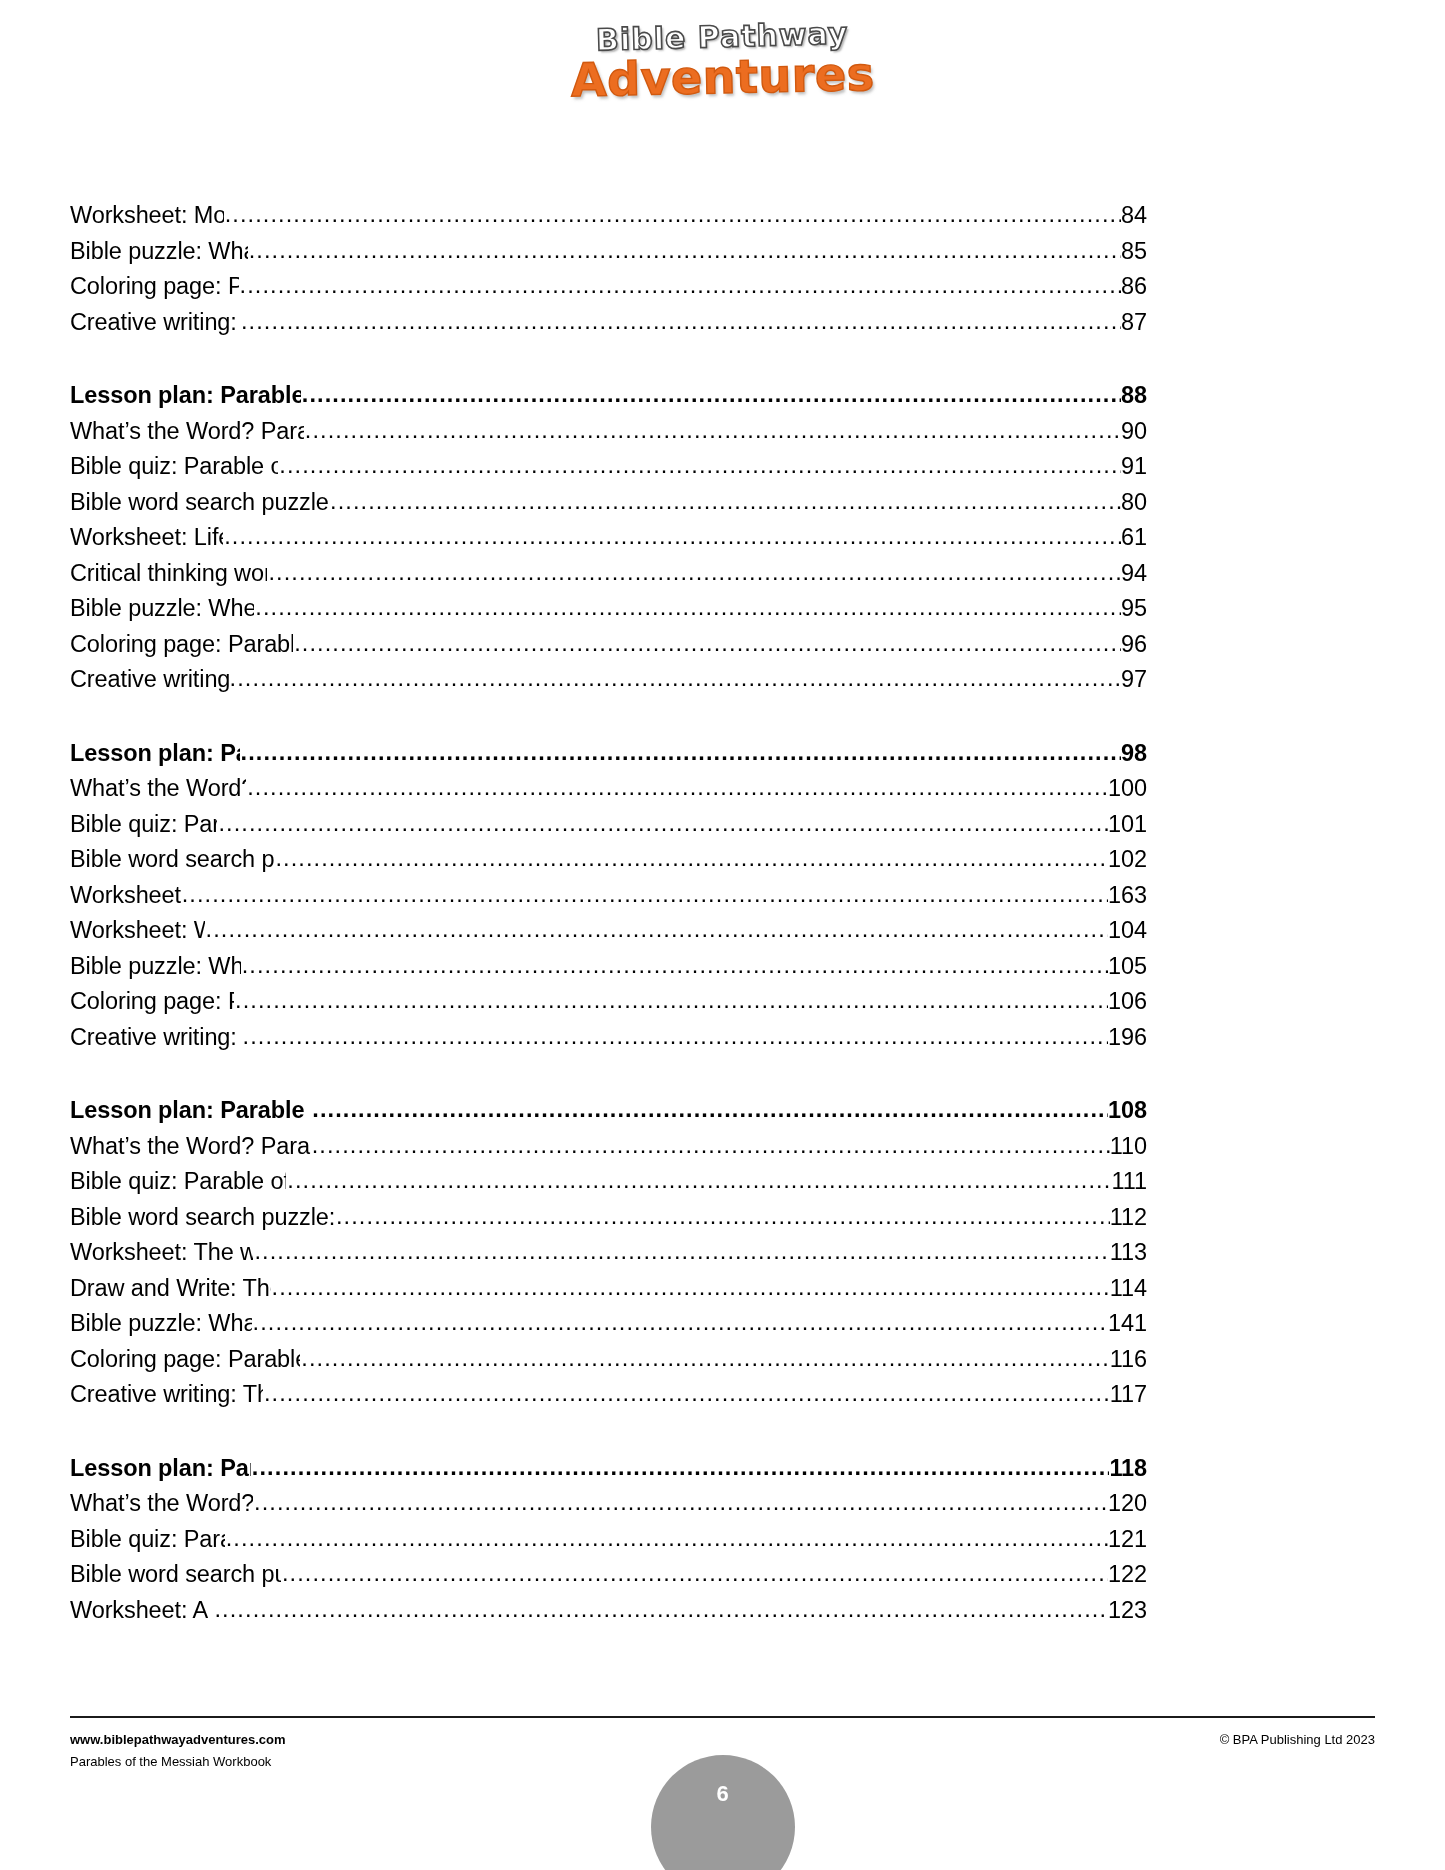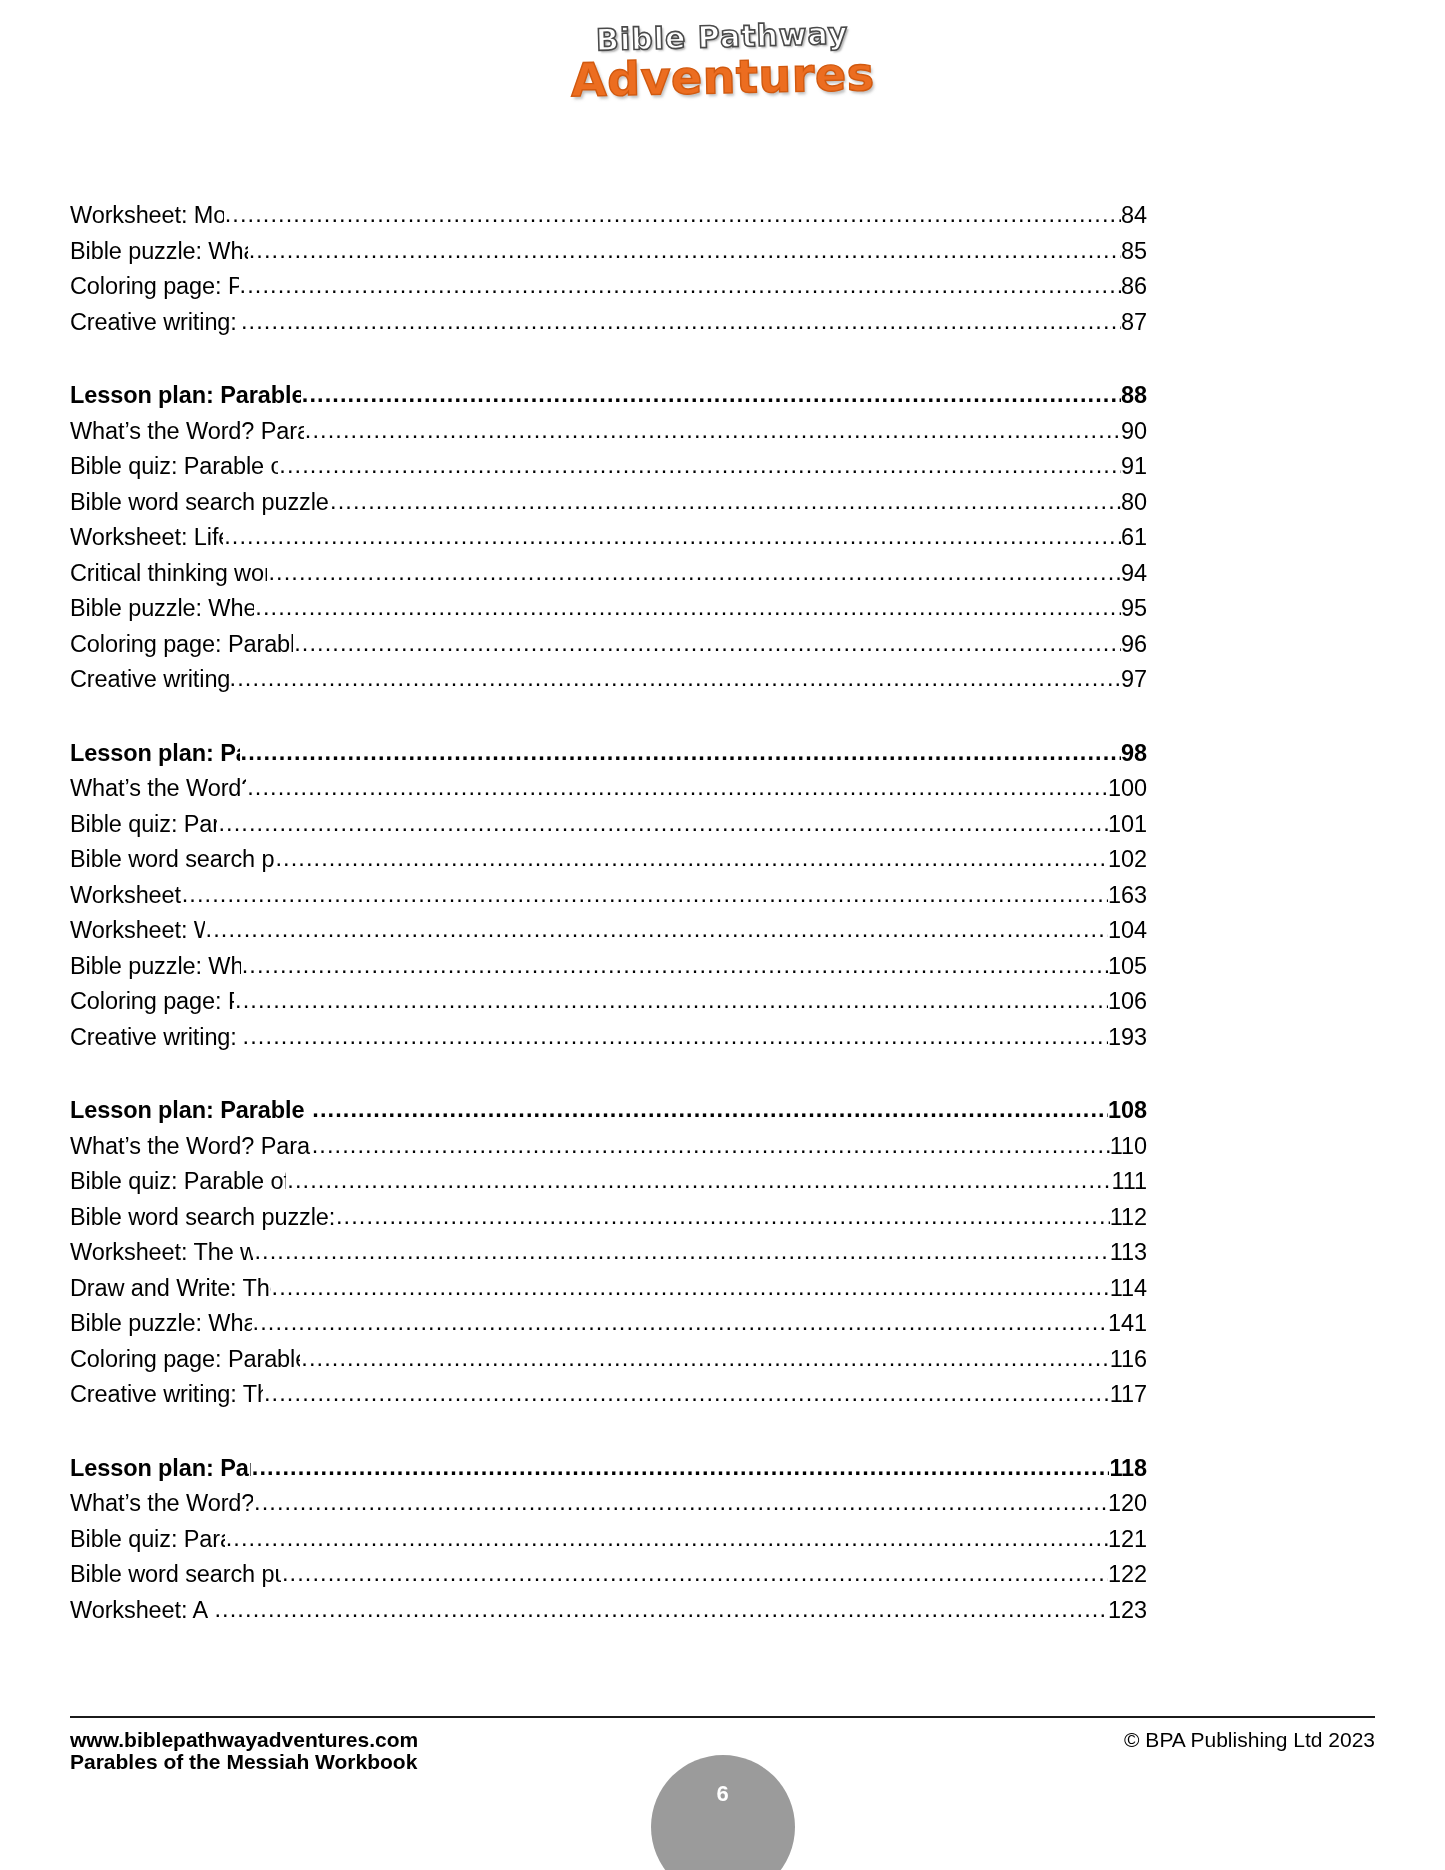--- a/index.html
+++ b/index.html
@@ -110,26 +110,26 @@
     background: #1b1b1b;
   }
   .footer {
     position: absolute;
     left: 70px;
     right: 70px;
     top: 1729px;
     display: flex;
     justify-content: space-between;
     align-items: flex-start;
-    font-size: 21px;
+    font-size: 13px;
     line-height: 22px;
   }
   .footer-left { text-align: left; }
   .footer-left .site { font-weight: bold; }
-  .footer-left .book { font-weight: bold; }
+  .footer-left .book { font-weight: normal; }
   .footer-right { text-align: right; padding-top: 0px; }
 
   .page-badge {
     position: absolute;
     left: 50%;
     transform: translateX(-50%);
     top: 1755px;
     width: 144px;
     height: 144px;
     border-radius: 50%;
@@ -261,21 +261,21 @@
           <span class="toc-page">105</span>
         </div>
         <div class="toc-row">
           <span class="toc-title">Coloring page: Parable of the sower</span>
           <span class="dots">...................................................................................................................................................................................................................................................................</span>
           <span class="toc-page">106</span>
         </div>
         <div class="toc-row">
           <span class="toc-title">Creative writing: Finding fertile ground</span>
           <span class="dots">...................................................................................................................................................................................................................................................................</span>
-          <span class="toc-page">193</span>
+          <span class="toc-page">196</span>
         </div>
       </div>
       <div class="group">
         <div class="toc-row bold">
           <span class="toc-title">Lesson plan: Parable of the Wise and Foolish builders</span>
           <span class="dots">...................................................................................................................................................................................................................................................................</span>
           <span class="toc-page">108</span>
         </div>
         <div class="toc-row">
           <span class="toc-title">What’s the Word? Parable of the wise and foolish builders</span>

